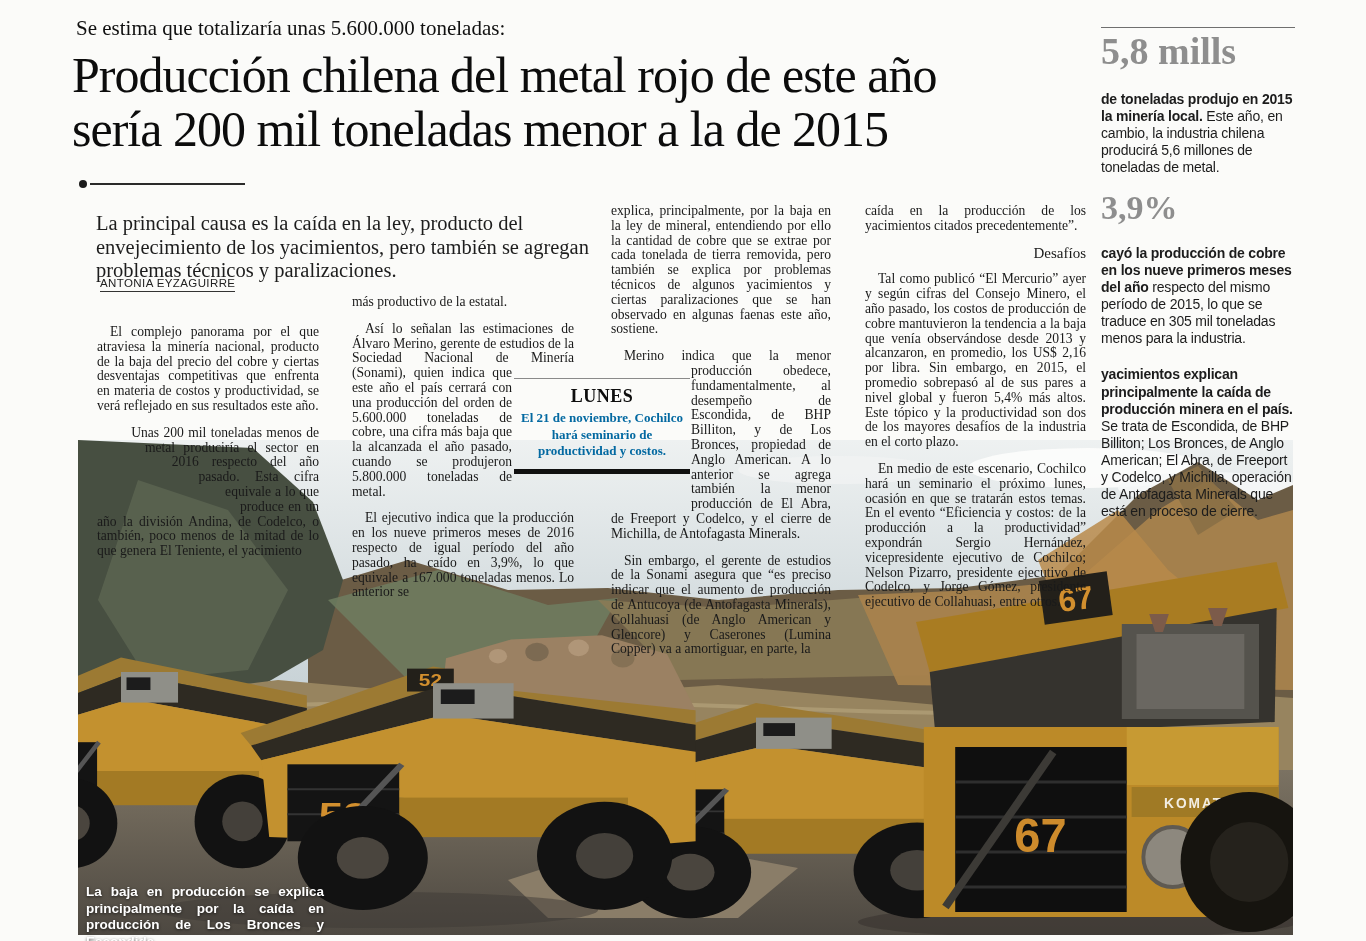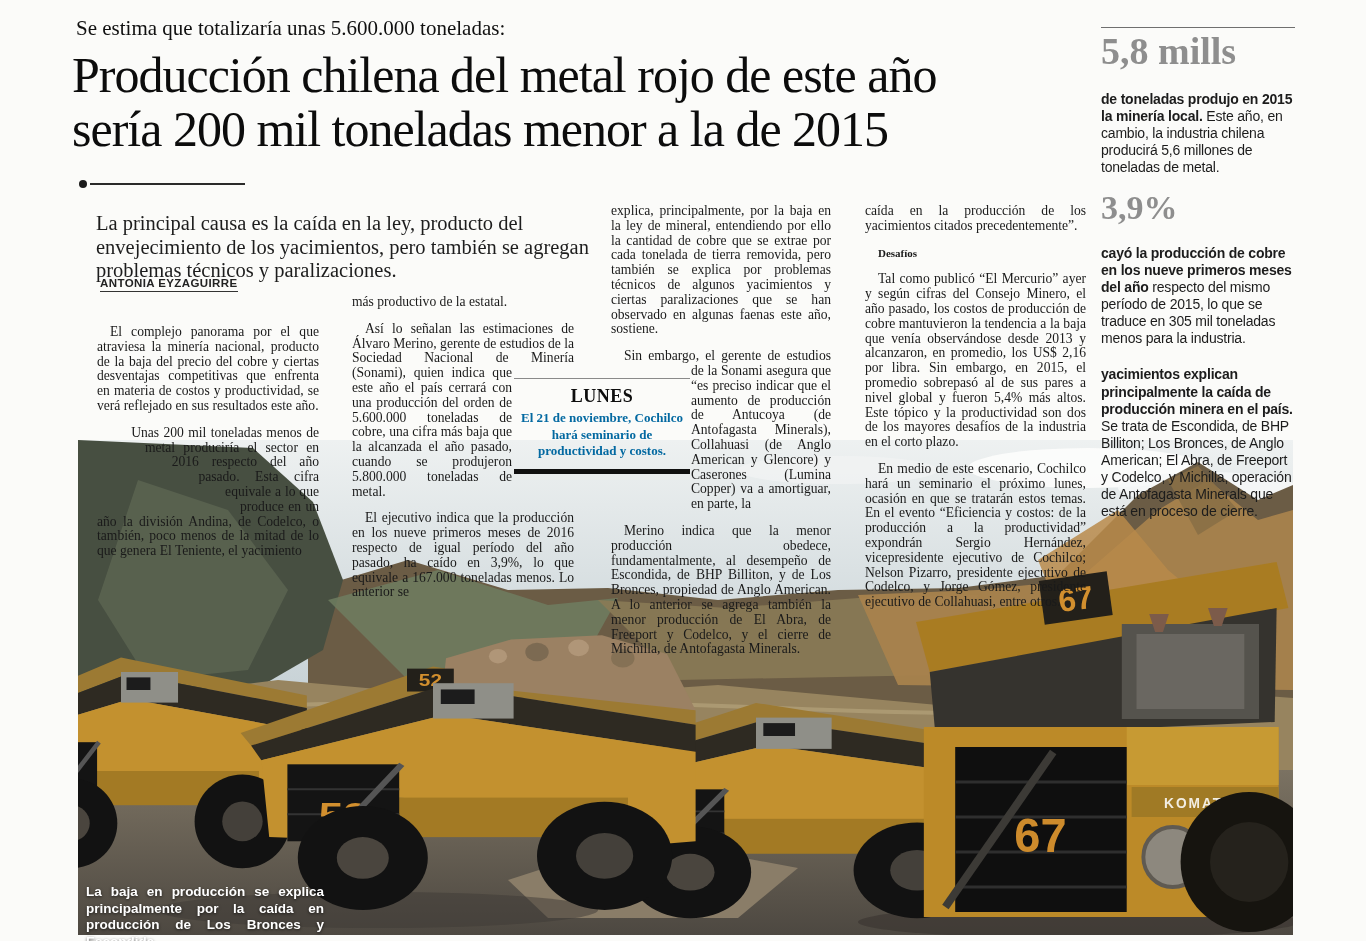--- a/index.html
+++ b/index.html
@@ -6,32 +6,32 @@
   .page{position:relative;width:1366px;height:941px;background:#fbfbf9;overflow:hidden;
         font-family:"Liberation Serif",serif;color:#161616;}
   
   .kicker{position:absolute;left:76px;top:16px;font-size:21px;color:#101010;}
   .headline{position:absolute;left:72px;top:48px;width:1030px;font-size:50px;line-height:54px;
             letter-spacing:-1px;color:#0c0c0c;white-space:pre-line;}
   .lede-dot{position:absolute;left:79px;top:180px;width:8px;height:8px;border-radius:50%;background:#1a1a1a;}
   .lede-rule{position:absolute;left:90px;top:183px;width:155px;border-top:2px solid #2a2a2a;}
   .lede{position:absolute;left:96px;top:188px;width:505px;font-size:20.5px;line-height:23.5px;color:#1d1d1d;margin-top:24px;}
   .byline{position:absolute;left:100px;top:277px;font-family:"Liberation Sans",sans-serif;
-          font-size:11.5px;font-weight:bold;letter-spacing:.4px;color:#222;
+          font-size:11.5px;font-weight:normal;letter-spacing:.4px;color:#222;
           border-bottom:1.5px solid #333;padding-bottom:2px;}
   
   .col{position:absolute;width:246px;font-size:13.6px;line-height:14.8px;text-align:justify;
        color:#1a1a1a;z-index:3;}
   .col p{margin:12px;text-indent:13px;}
   .col p.cont{text-indent:0;}
   #col1{left:85px;top:313px;}
   #col2{left:340px;top:283px;}
   #col3{left:599px;top:192px;width:244px;}
   #col4{left:853px;top:192px;width:245px;}
-  .subhead{font-weight:bold;font-size:11px;margin:13px 0 6px 0;text-indent:0;text-align:left;}
+  .subhead{font-weight:normal;font-size:15px;margin:13px 0 6px 0;text-indent:0;text-align:right;}
   
   .sp-box-r{float:right;width:74px;height:224px;shape-outside:inset(94px 0 0 0);}
   .sp-box-l{float:left;width:92px;height:310px;shape-outside:inset(186px 0 0 0);}
   .sp-mtn{float:left;width:155px;height:195px;shape-outside:polygon(0 56%,100% 100%,0 100%);}
   
   .infobox{position:absolute;left:514px;top:378px;width:176px;z-index:4;text-align:center;
            font-family:Liberation Serif, serif;border-top:1px solid #8a8a8a;padding-top:7px;}
   .infobox .title{font-size:18px;font-weight:bold;letter-spacing:.5px;color:#0d0d0d;}
   .infobox .body{font-size:13px;font-weight:bold;line-height:1.28;color:#0369a1;margin-top:3px;}
   .infobox .bar{margin-top:9px;height:5px;background:#101010;}
@@ -74,22 +74,22 @@
   <div class="col" id="col2">
     <span class="sp-box-r"></span>
     <p class="cont">más productivo de la estatal.</p>
     <p>Así lo señalan las estimaciones de Álvaro Merino, gerente de estudios de la Sociedad Nacional de Minería (Sonami), quien indica que este año el país cerrará con una producción del orden de 5.600.000 toneladas de cobre, una cifra más baja que la alcanzada el año pasado, cuando se produjeron 5.800.000 toneladas de metal.</p>
     <p>El ejecutivo indica que la producción en los nueve primeros meses de 2016 respecto de igual período del año pasado, ha caído en 3,9%, lo que equivale a 167.000 toneladas menos. Lo anterior se</p>
   </div>
 
   <div class="col" id="col3">
     <span class="sp-box-l"></span>
     <p class="cont">explica, principalmente, por la baja en la ley de mineral, entendiendo por ello la cantidad de cobre que se extrae por cada tonelada de tierra removida, pero también se explica por problemas técnicos de algunos yacimientos y ciertas paralizaciones que se han observado en algunas faenas este año, sostiene.</p>
+    <p>Merino indica que la menor producción obedece, fundamentalmente, al desempeño de Escondida, de BHP Billiton, y de Los Bronces, propiedad de Anglo American. A lo anterior se agrega también la menor producción de El Abra, de Freeport y Codelco, y el cierre de Michilla, de Antofagasta Minerals.</p>
     <p>Sin embargo, el gerente de estudios de la Sonami asegura que “es preciso indicar que el aumento de producción de Antucoya (de Antofagasta Minerals), Collahuasi (de Anglo American y Glencore) y Caserones (Lumina Copper) va a amortiguar, en parte, la</p>
-    <p>Merino indica que la menor producción obedece, fundamentalmente, al desempeño de Escondida, de BHP Billiton, y de Los Bronces, propiedad de Anglo American. A lo anterior se agrega también la menor producción de El Abra, de Freeport y Codelco, y el cierre de Michilla, de Antofagasta Minerals.</p>
   </div>
 
   <div class="col" id="col4">
     <p class="cont">caída en la producción de los yacimientos citados precedentemente”.</p>
     <p class="subhead">Desafíos</p>
     <p>Tal como publicó “El Mercurio” ayer y según cifras del Consejo Minero, el año pasado, los costos de producción de cobre mantuvieron la tendencia a la baja que venía observándose desde 2013 y alcanzaron, en promedio, los US$ 2,16 por libra. Sin embargo, en 2015, el promedio sobrepasó al de sus pares a nivel global y fueron 5,4% más altos. Este tópico y la productividad son dos de los mayores desafíos de la industria en el corto plazo.</p>
     <p>En medio de este escenario, Cochilco hará un seminario el próximo lunes, ocasión en que se tratarán estos temas. En el evento “Eficiencia y costos: de la producción a la productividad” expondrán Sergio Hernández, vicepresidente ejecutivo de Cochilco; Nelson Pizarro, presidente ejecutivo de Codelco, y Jorge Gómez, presidente ejecutivo de Collahuasi, entre otros.</p>
   </div>
 
   <div class="infobox">

